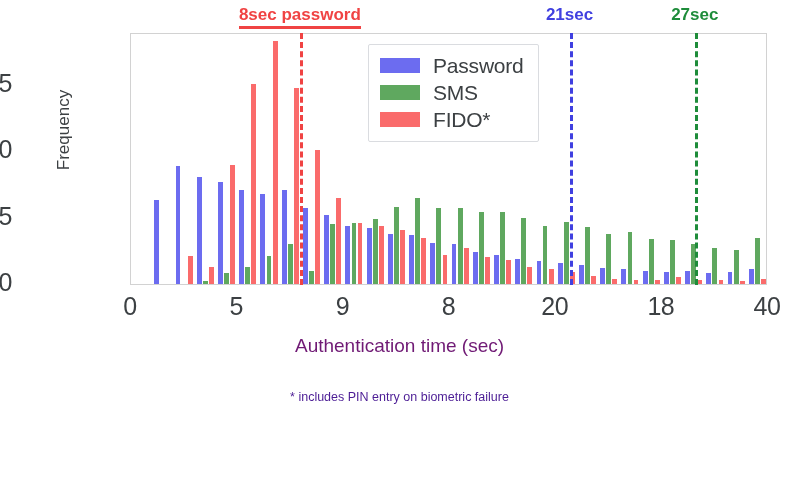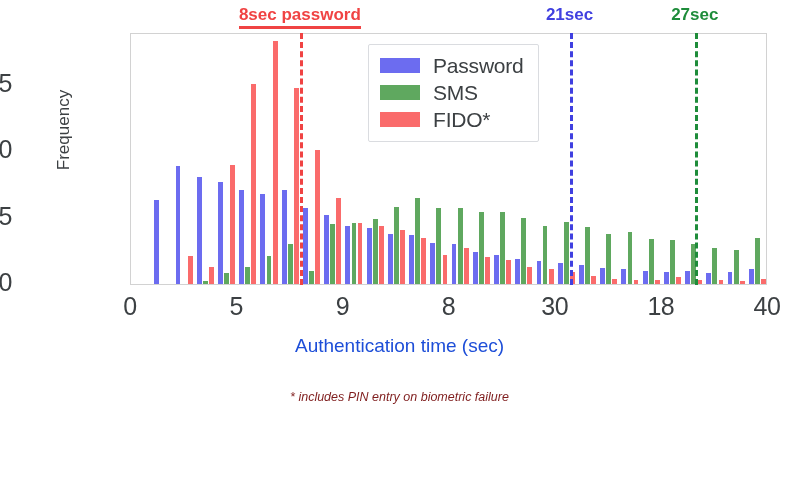--- a/index.html
+++ b/index.html
@@ -73,21 +73,21 @@
     color: #3c4043;
     letter-spacing: -0.5px;
   }
   #xlabel {
     position: absolute;
     left: 0;
     top: 335px;
     width: 799px;
     text-align: center;
     font-size: 19px;
-    color: #1d4ed8;
+    color: #701a75;
   }
   
   .vline {
     position: absolute;
     top: 33px;
     width: 0;
     height: 252px;
     border-left-width: 3px;
     border-left-style: dashed;
   }
@@ -147,23 +147,22 @@
     color: #5f6368;
     line-height: 28px;
   }
   #caption-sub {
     font-size: 16px;
     color: #5f6368;
     line-height: 22px;
   }
   #caption-note {
     font-size: 12.5px;
-    color: #7f1d1d;
+    color: #4c1d95;
     line-height: 19px;
-    font-style: italic;
   }
 </style>
 </head>
 <body>
 
 <div id="figure">
 
   <div id="ylabel">Frequency</div>
 
   <div id="ytick-layer">
@@ -269,21 +268,21 @@
       <div class="vline-label" style="left: 569.53px; color: rgb(64, 64, 224);"><span>21sec</span></div>
       <div class="vline" style="left: 694.807px; border-left-color: rgb(30, 140, 58);"></div>
       <div class="vline-label" style="left: 694.807px; color: rgb(30, 140, 58);"><span>27sec</span></div>
     </div>
 
   <div id="xtick-layer">
       <div class="xtick" style="left: 130px;">0</div>
       <div class="xtick" style="left: 236.167px;">5</div>
       <div class="xtick" style="left: 342.333px;">9</div>
       <div class="xtick" style="left: 448.5px;">8</div>
-      <div class="xtick" style="left: 554.667px;">30</div>
+      <div class="xtick" style="left: 554.667px;">20</div>
       <div class="xtick" style="left: 660.833px;">18</div>
       <div class="xtick" style="left: 767px;">40</div>
     </div>
 
   <div id="xlabel">Authentication time (sec)</div>
 
   <div id="legend">
     <div class="legend-row">
       <span class="legend-swatch" style="background: rgb(108, 108, 240);"></span>
       <span class="legend-text">Password</span>

